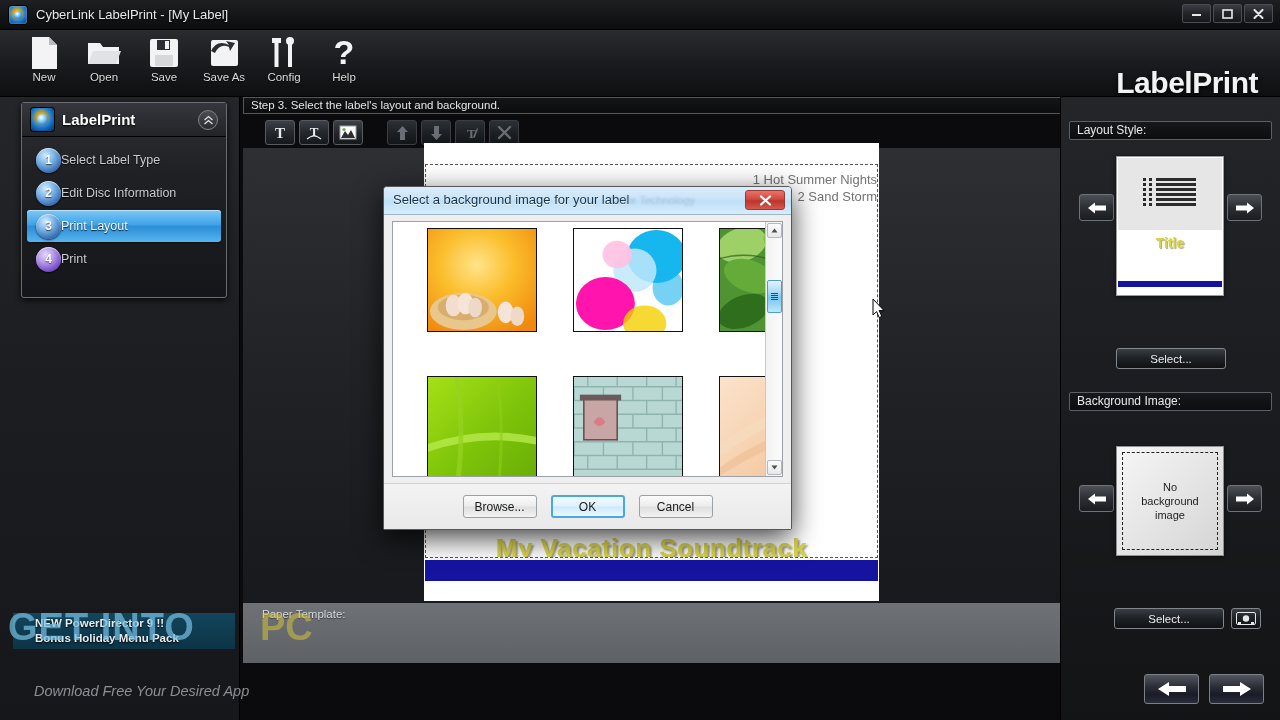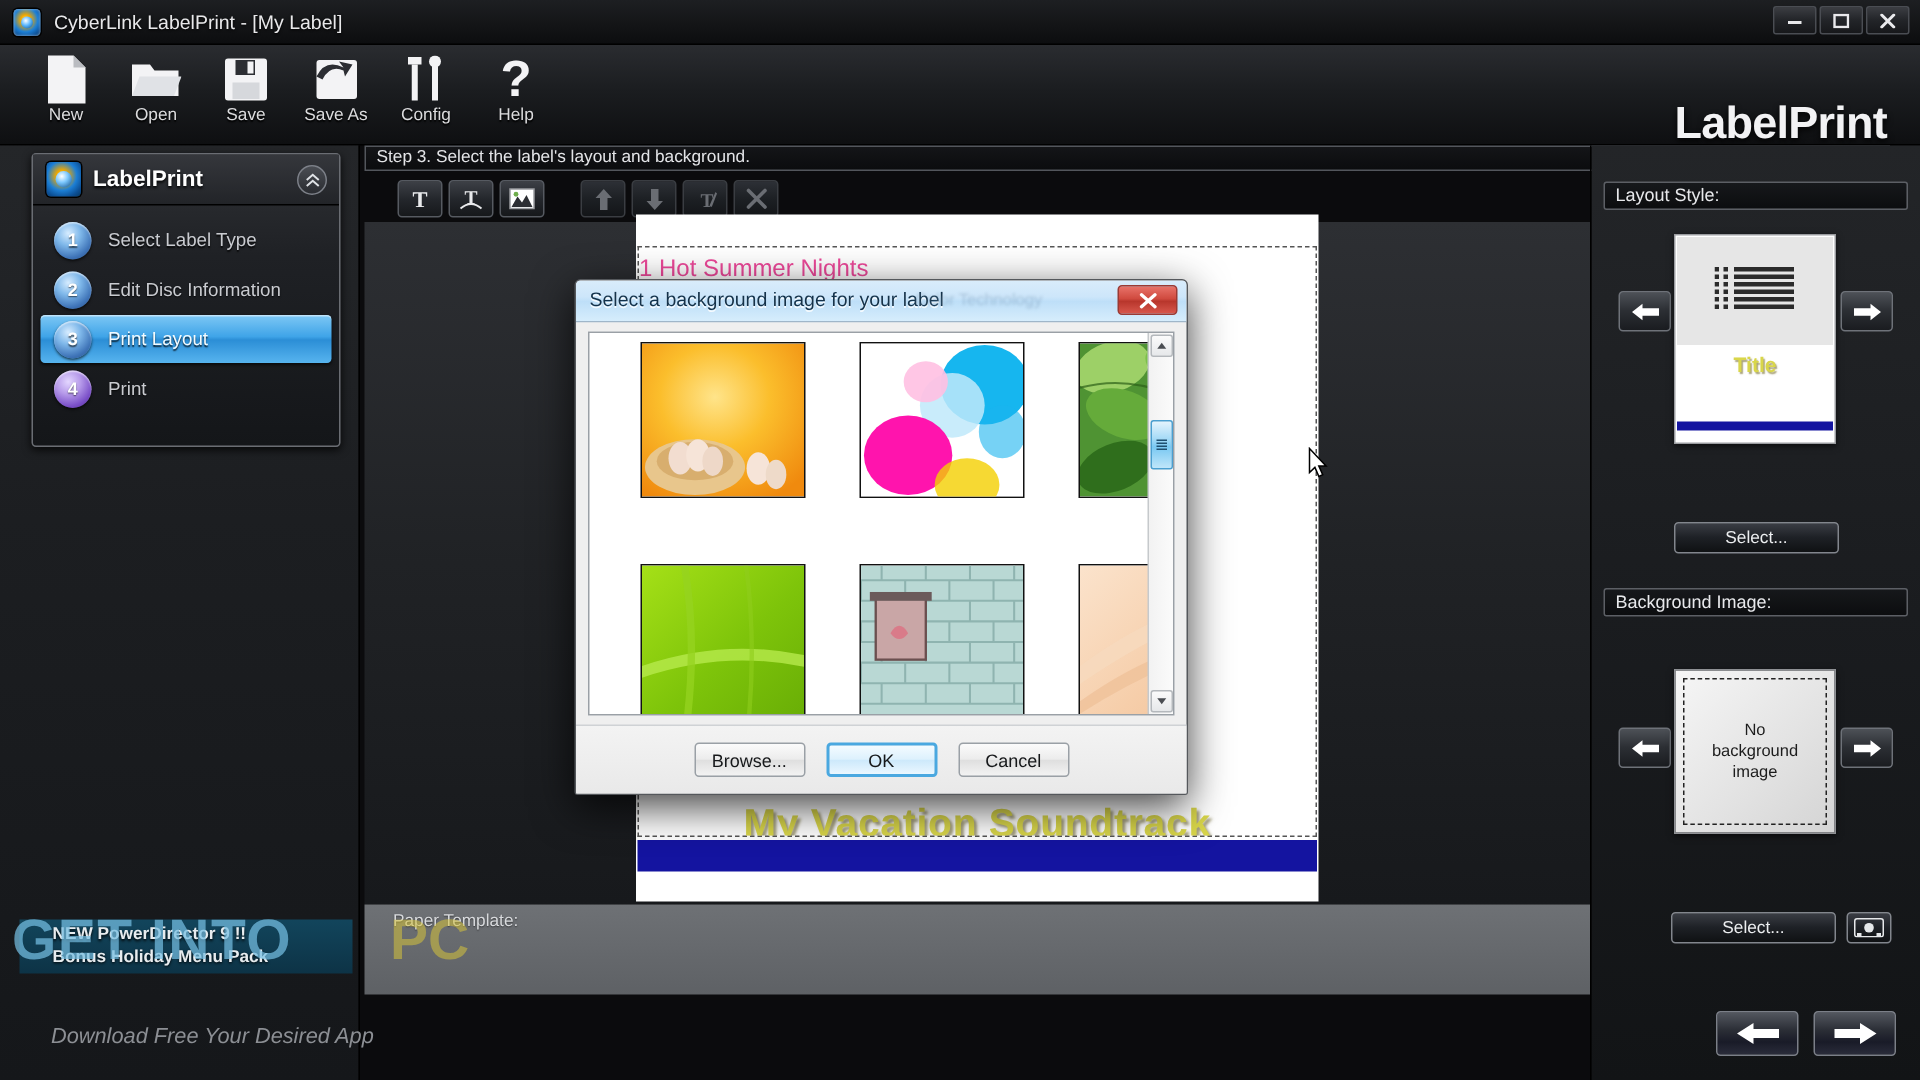--- a/index.html
+++ b/index.html
@@ -115,21 +115,21 @@
     width: 25px; height: 25px; border-radius: 50%; margin-left: 9px;
     display: flex; align-items: center; justify-content: center;
     font-size: 12px; font-weight: bold; color: #fff;
     background: radial-gradient(circle at 38% 30%, #d6ecff 0%, #7fb8ea 35%, #3f74b8 70%, #24497e 100%);
     box-shadow: 0 1px 2px rgba(0,0,0,.7), inset 0 1px 1px rgba(255,255,255,.6);
     text-shadow: 0 1px 1px rgba(0,0,0,.6);
   }
   .nav-badge.purple {
     background: radial-gradient(circle at 38% 30%, #e3d6ff 0%, #b79bea 35%, #7a4fc8 70%, #4a278c 100%);
   }
-  .nav-label { margin-left: 11px; text-shadow: 0 1px 1px rgba(0,0,0,.8); }
+  .nav-label { text-shadow: 0 1px 1px rgba(0,0,0,.8); }
 
   
   .promo {
     position: absolute; left: 13px; top: 516px; width: 222px; height: 36px;
     background: linear-gradient(180deg,#12455c 0%, #0d3346 100%);
     color: #e7ecef; font-size: 11.5px; font-weight: bold;
     padding: 3px 0 0 22px; line-height: 15px;
     text-shadow: 0 1px 2px #000;
   }
   .getinto {
@@ -175,22 +175,22 @@
     position: absolute; left: 424px; top: 143px; width: 455px; height: 458px;
     background: #fff;
   }
   .label-inner {
     position: absolute; left: 1px; top: 21px; right: 1px; height: 394px;
     border: 1px dashed #555;
     background: #fff;
     overflow: hidden;
   }
   .track-list {
-    padding-top: 6px; text-align: left;
-    color: #ec4899; font-size: 16px; line-height: 17px;
+    padding-top: 6px; text-align: right;
+    color: #737373; font-size: 13px; line-height: 17px;
   }
   .label-title {
     position: absolute; left: 0; right: 0; top: 368px; text-align: center;
     font-size: 26px; font-weight: bold; color: #d9d64a;
     text-shadow: 2px 2px 2px rgba(90,80,20,.55);
     letter-spacing: .5px;
   }
   .label-blue-bar {
     position: absolute; left: 1px; top: 417px; width: 453px; height: 21px;
     background: #1414a0;

